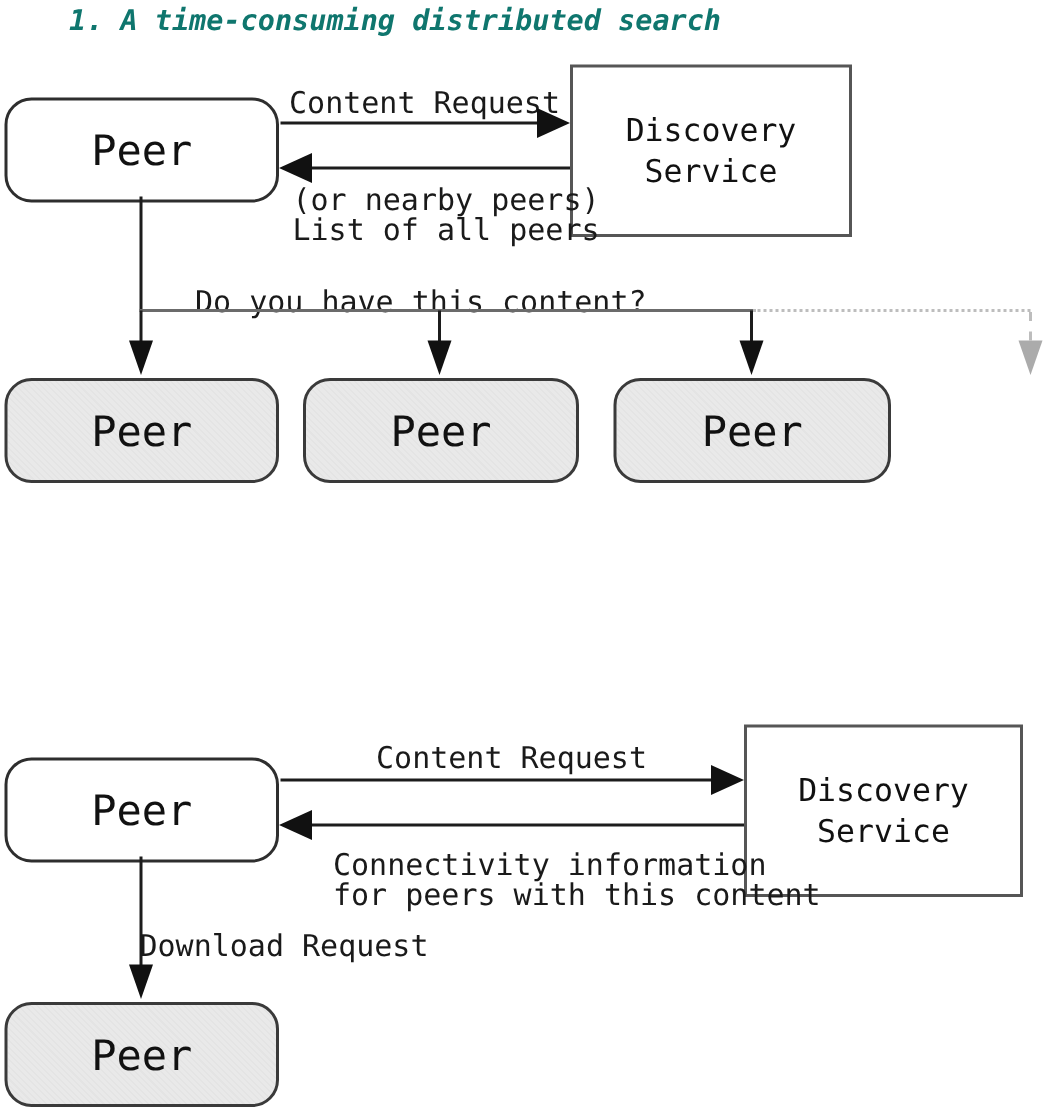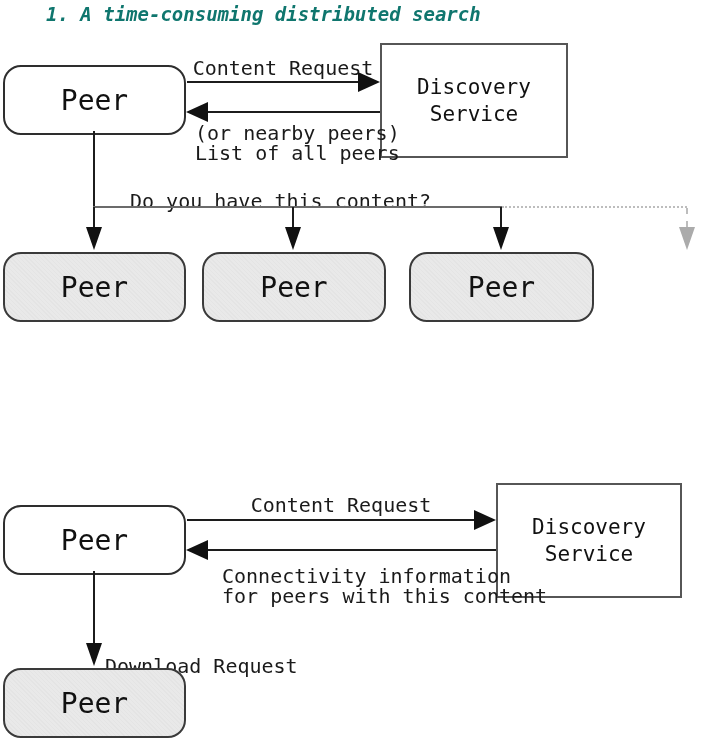--- a/index.html
+++ b/index.html
@@ -140,20 +140,20 @@
   <div class="ah right" style="left:474px; top:510px;"></div>
 
   <div class="hline" style="left:208px; top:549px; width:288px;"></div>
   <div class="ah left" style="left:186px; top:540px;"></div>
   <div class="lbl" style="left:222px; top:566px; width:260px;">
     <div>Connectivity information</div>
     <div>for peers with this content</div>
   </div>
 
   <div class="vline" style="left:93px; top:571px; height:74px;"></div>
-  <div class="lbl left-align" style="left:105px; top:620px;margin-top:36px;">Download Request</div>
+  <div class="lbl left-align" style="left:93px; top:620px;">Download Request</div>
   <div class="ah down" style="left:86px; top:643px;"></div>
 
   <div class="peer-box gray" style="left:3px; top:668px; width:179px;">
     <span>Peer</span>
   </div>
 
 </div>
 
 </body></html>

